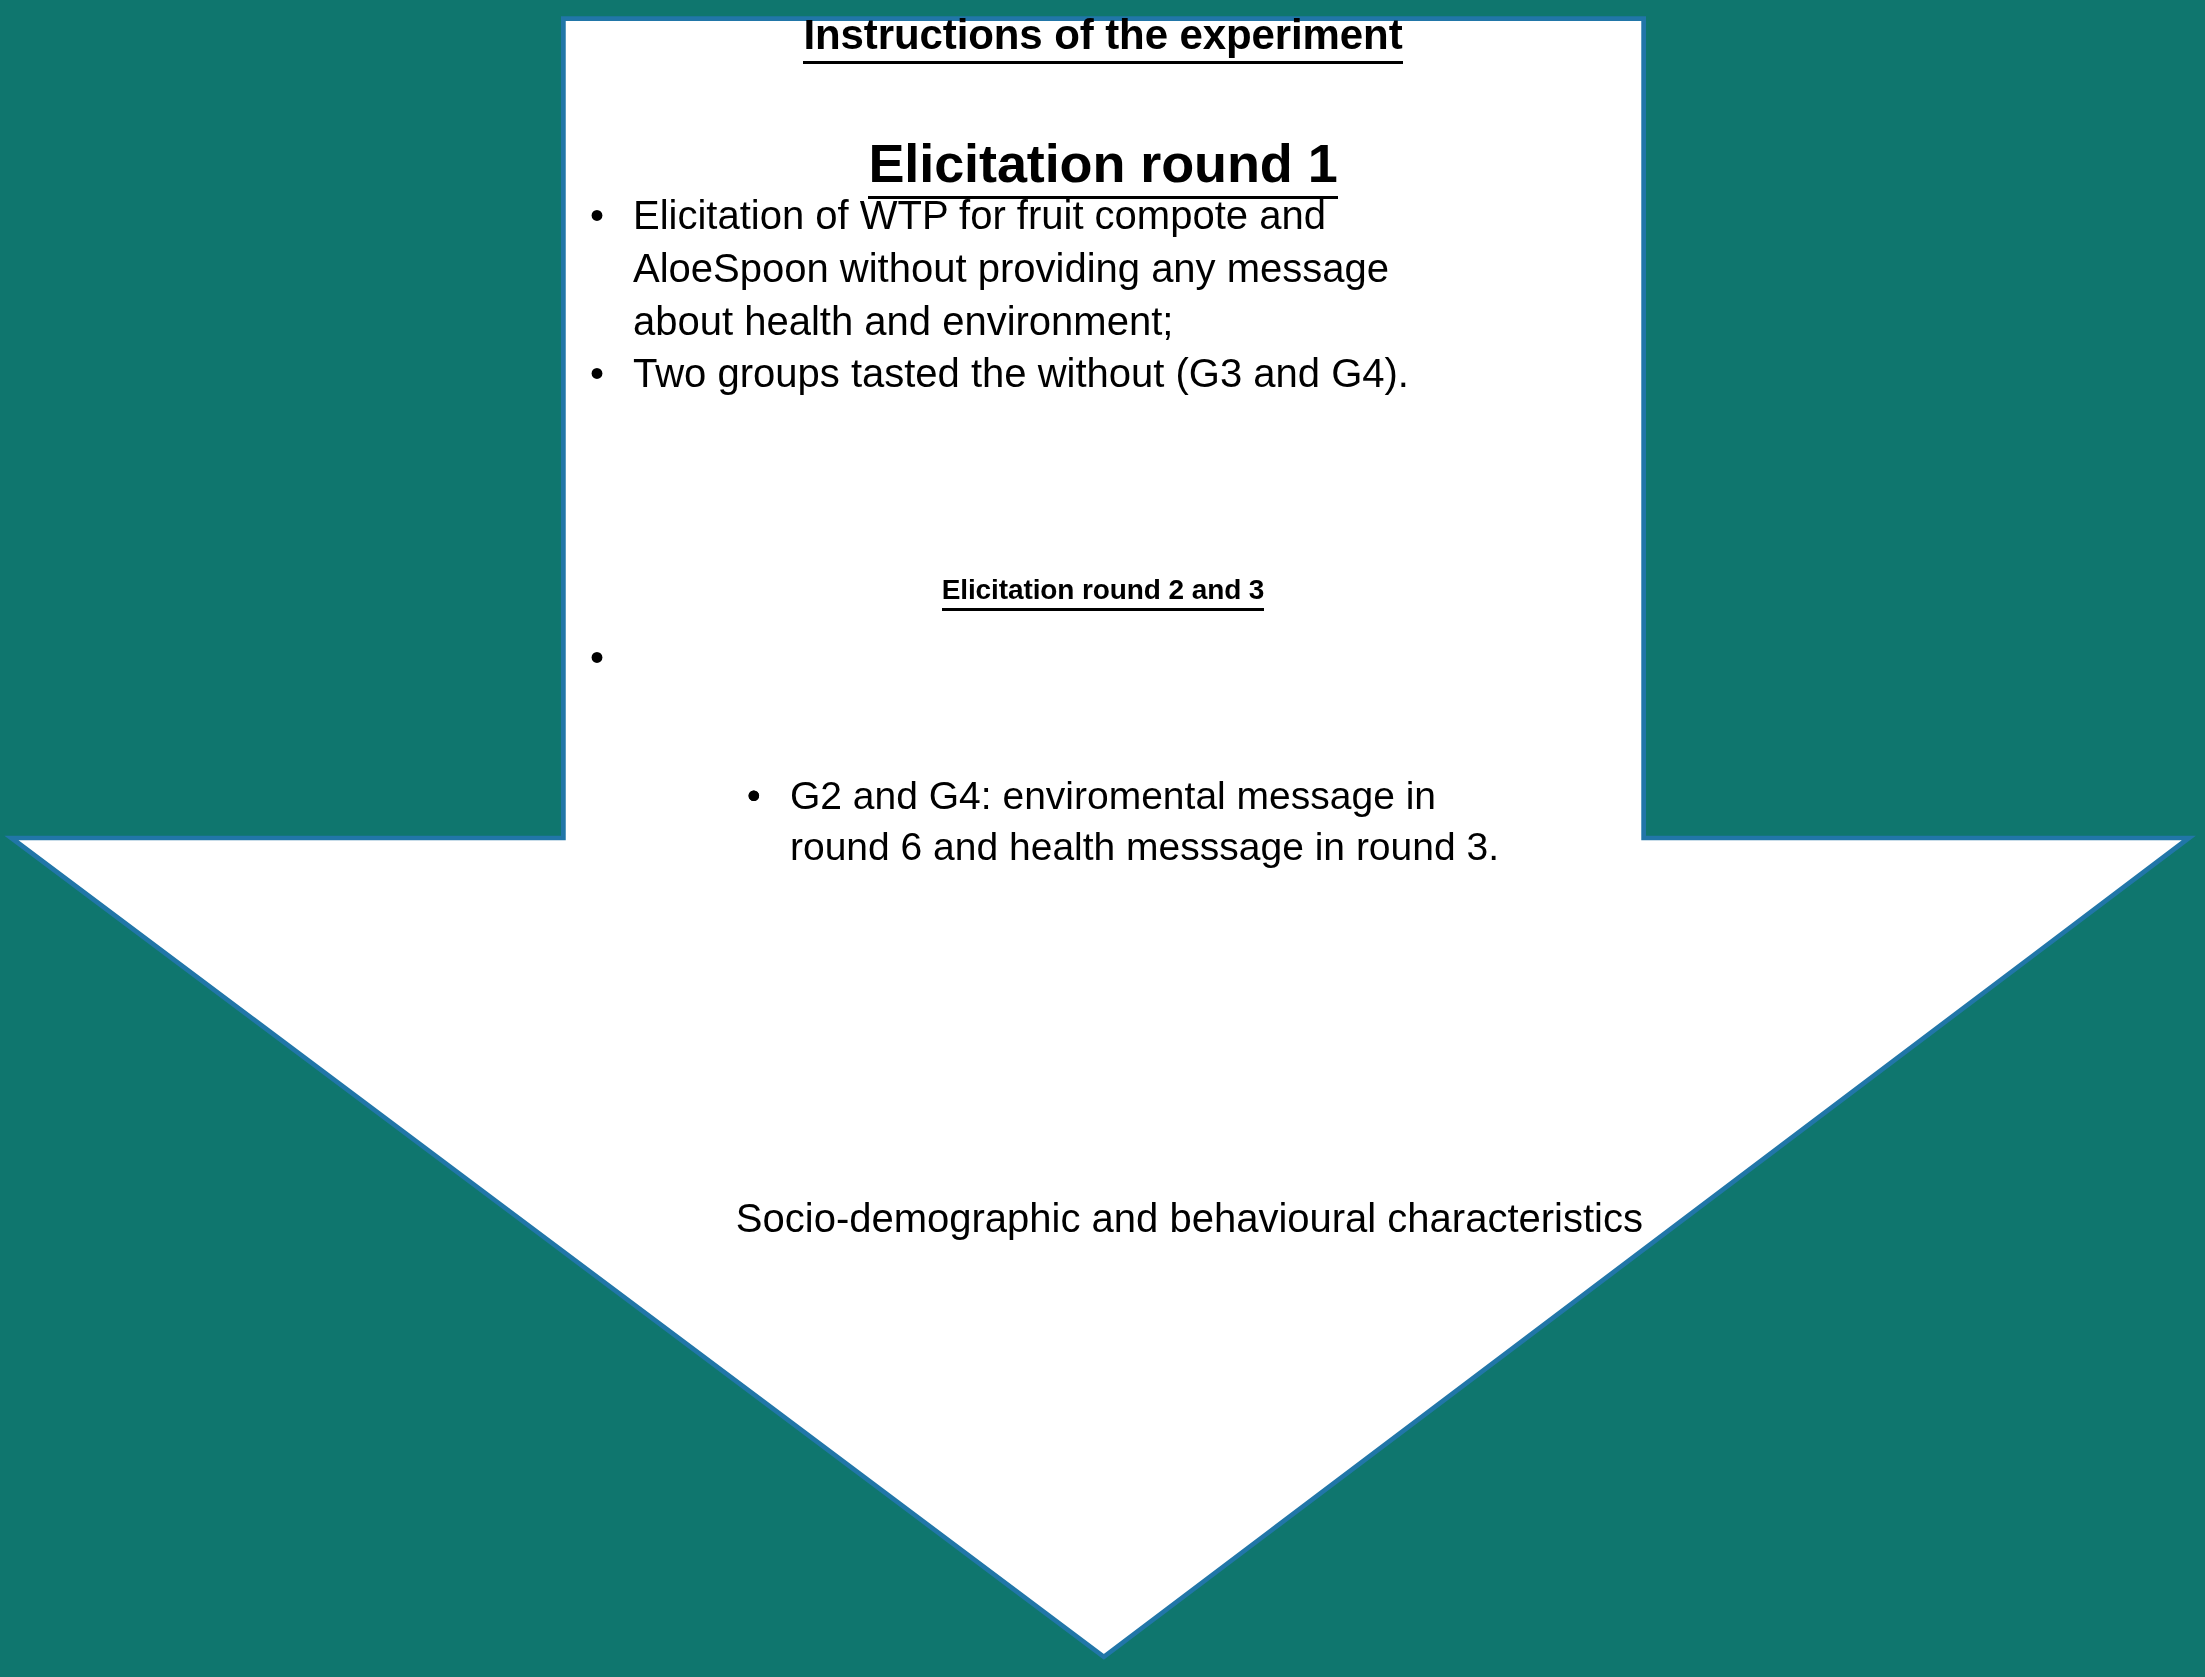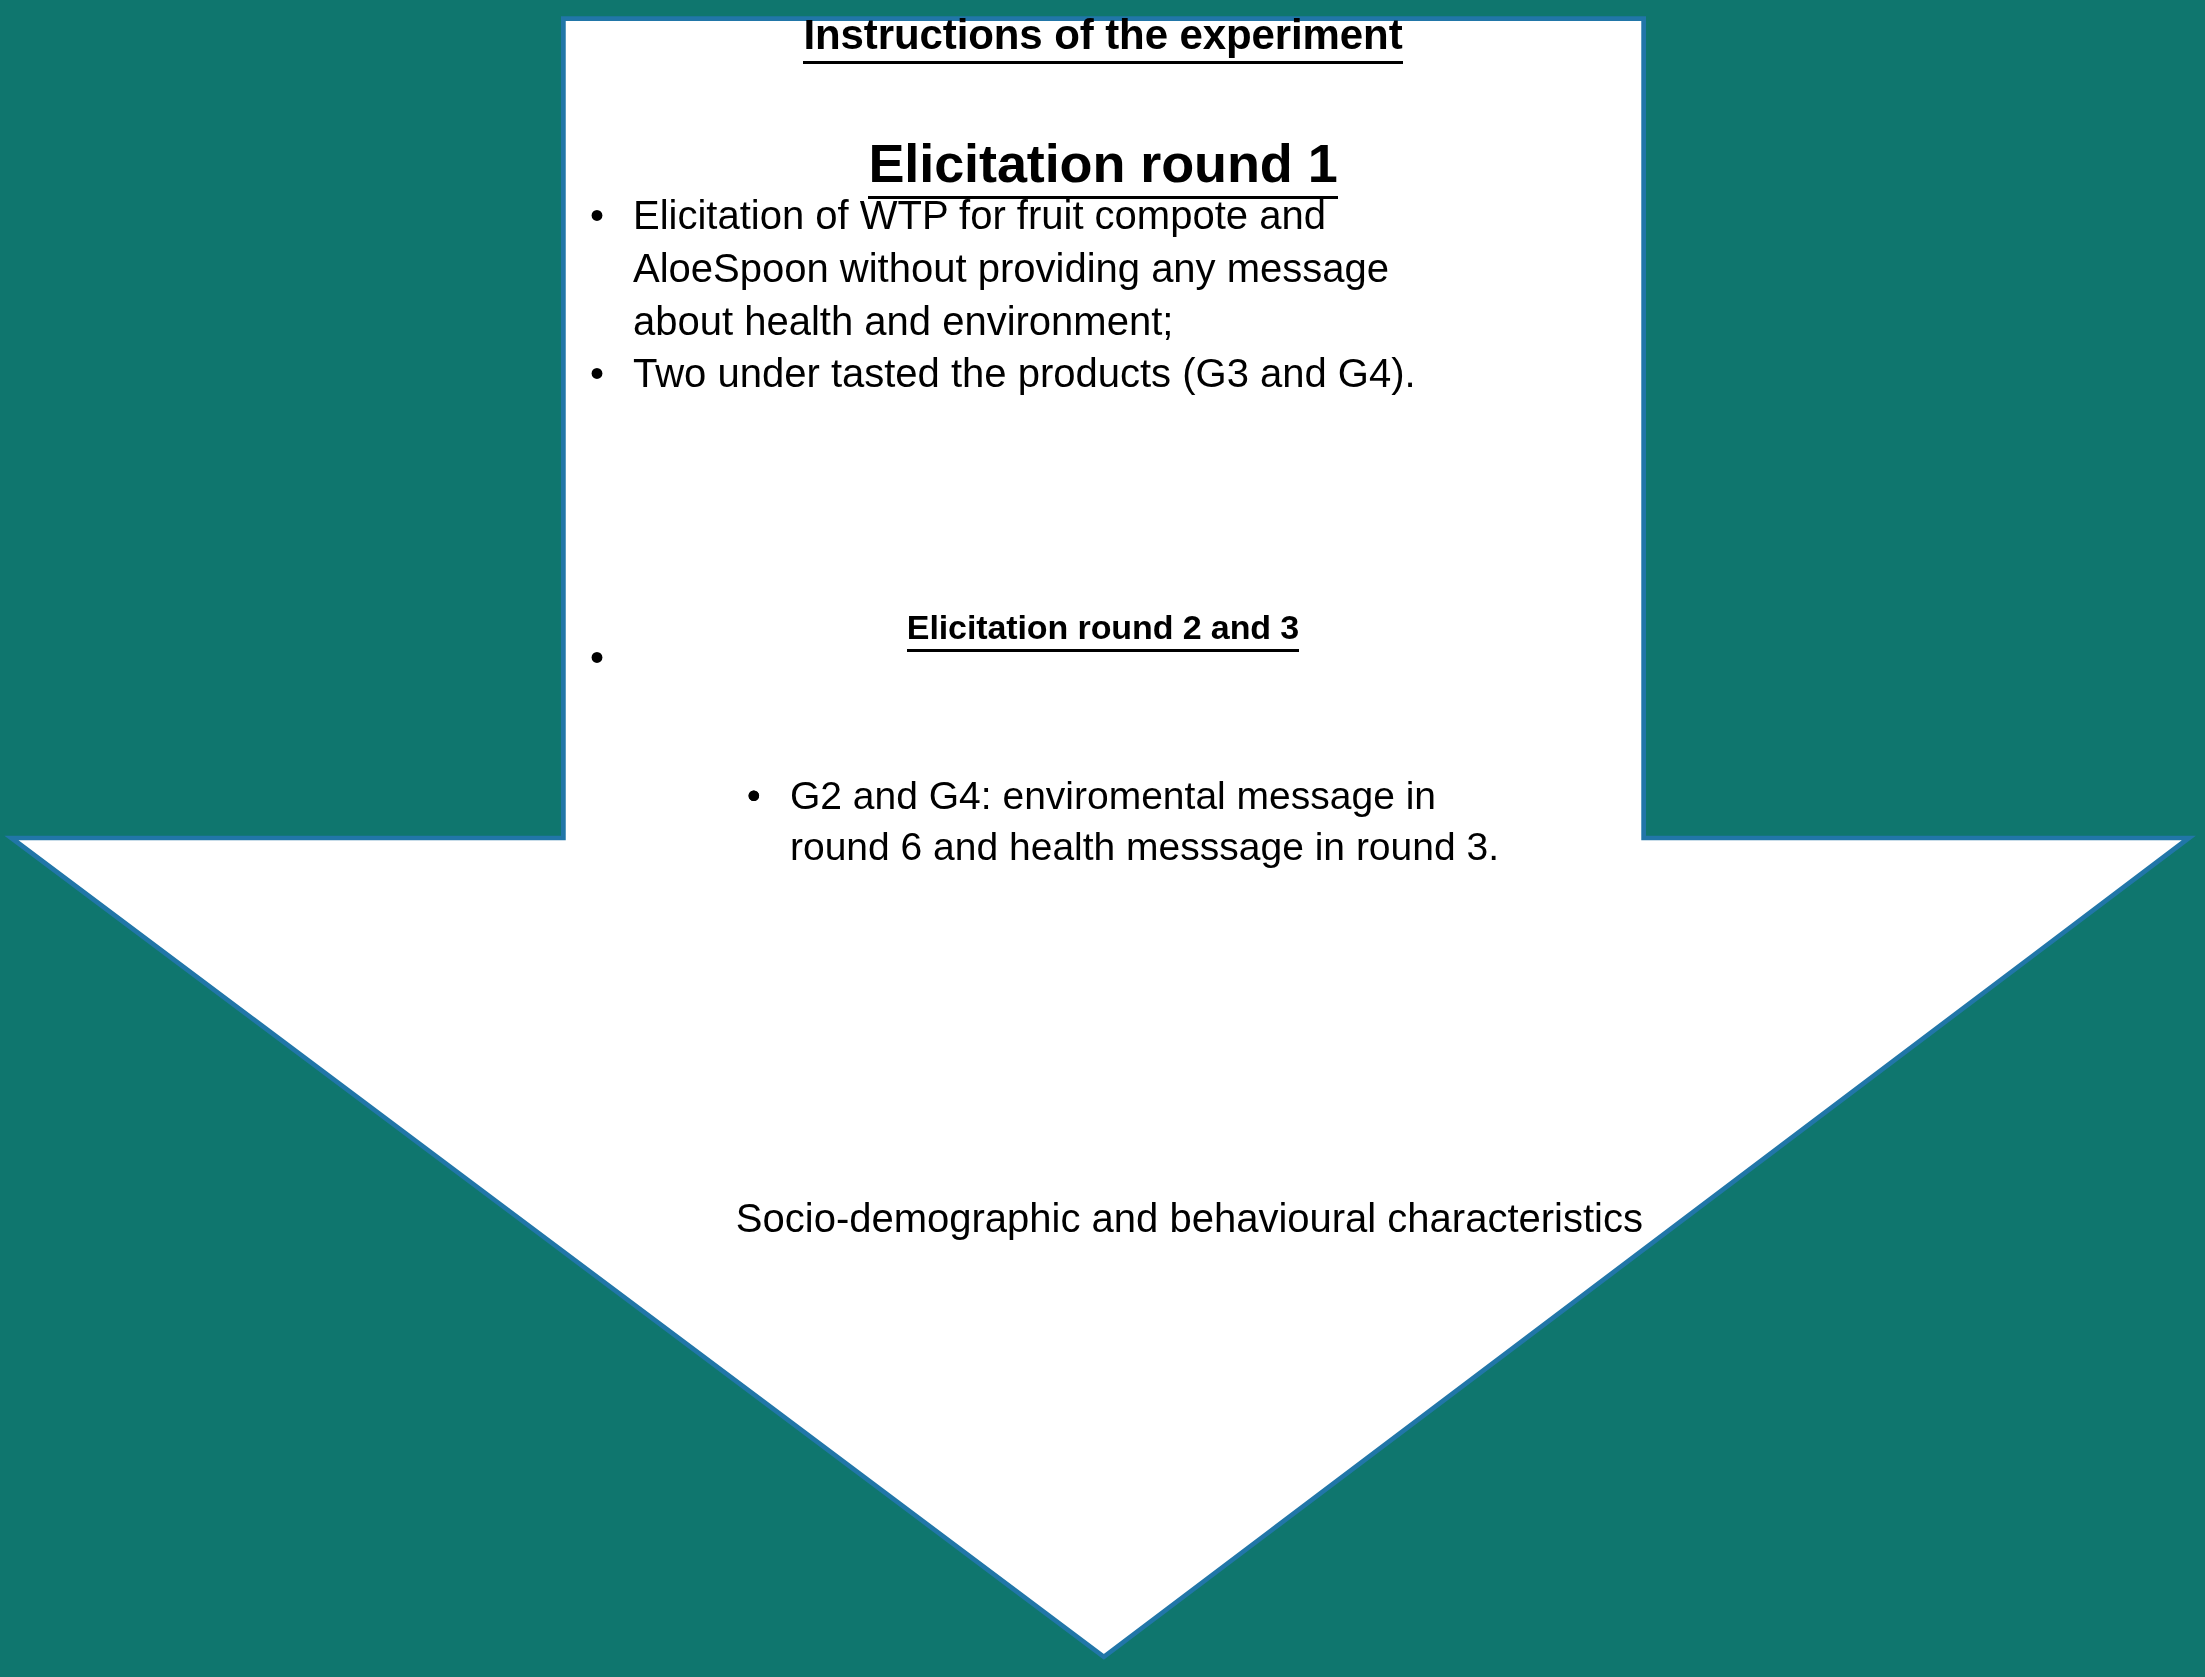--- a/index.html
+++ b/index.html
@@ -52,23 +52,23 @@
     font-size: 42px;
   }
   #heading-round1 {
     left: 563px;
     top: 132px;
     width: 1080px;
     font-size: 54px;
   }
   #heading-round23 {
     left: 563px;
-    top: 608px;
+    top: 574px;
     width: 1080px;
-    font-size: 34px;
+    font-size: 28px;
   }
   #heading-exit {
     left: 563px;
     top: 1130px;
     width: 1080px;
     font-size: 42px;
   }
   
   .bullets {
     position: absolute;
@@ -146,21 +146,21 @@
       <span class="u">Elicitation round 1</span>
     </div>
 
     <ul class="bullets" id="list-round1">
       <li>
         <span class="bul">•</span>
         <span>Elicitation of WTP for fruit compote and AloeSpoon  without providing any message about health and environment;</span>
       </li>
       <li>
         <span class="bul">•</span>
-        <span>Two under tasted the products (G3 and G4).</span>
+        <span>Two groups tasted the without (G3 and G4).</span>
       </li>
     </ul>
 
     <div class="heading" id="heading-round23">
       <span class="u">Elicitation round 2 and 3</span>
     </div>
 
     <ul class="bullets" id="list-round23">
       <li>
         <span class="bul">•</span>

